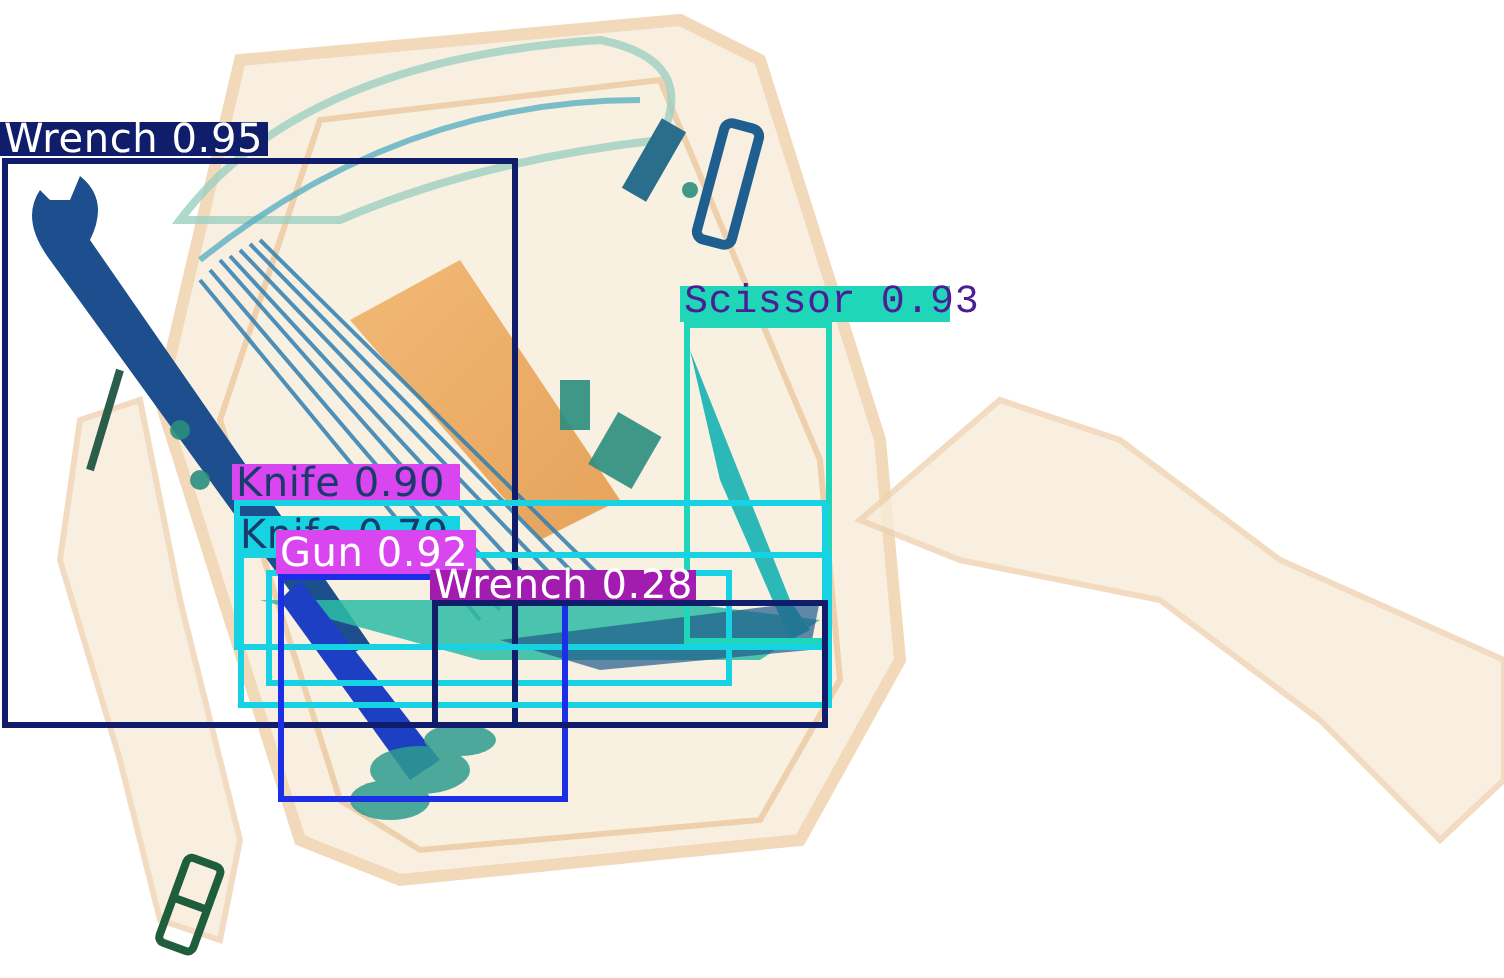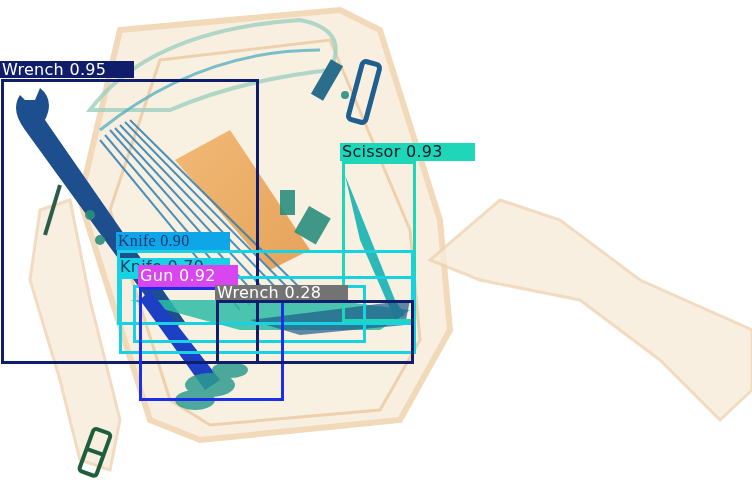--- a/index.html
+++ b/index.html
@@ -1,19 +1,19 @@
 <!DOCTYPE html>
 <html><head>
 <meta charset="utf-8">
 <style>
   html, body { margin:0; padding:0; background:#ffffff; }
   body { width:752px; height:489px; position:relative; overflow:hidden; font-family:"DejaVu Sans", sans-serif; }
   #scene { position:absolute; left:0; top:0; width:752px; height:489px; }
   .box { position:absolute; box-sizing:border-box; border-style:solid; border-width:3px; }
-  .lbl { position:absolute; font-size:16px; line-height:17px; padding:0 2px; white-space:nowrap; letter-spacing:0.3px; }
+  .lbl { position:absolute; font-size:20px; line-height:17px; padding:0 2px; white-space:nowrap; letter-spacing:0.3px; }
 </style>
 </head>
 <body>
 
 <div id="scene">
   <svg width="752" height="489" viewBox="0 0 752 489" style="position:absolute;left:0;top:0">
     <defs>
       <linearGradient id="og" x1="0" y1="0" x2="1" y2="1">
         <stop offset="0" stop-color="#f0b36a"></stop>
         <stop offset="1" stop-color="#e49a4c"></stop>
@@ -76,19 +76,19 @@
 
   <div id="overlays">
       <div class="box" style="left: 133px; top: 285px; width: 233px; height: 58px; border-color: rgb(22, 210, 226);"></div>
       <div class="box" style="left: 1px; top: 79px; width: 258px; height: 285px; border-color: rgb(15, 29, 107);"></div>
       <div class="box" style="left: 342px; top: 161px; width: 74px; height: 161px; border-color: rgb(31, 214, 184);"></div>
       <div class="box" style="left: 117px; top: 250px; width: 297px; height: 75px; border-color: rgb(22, 210, 226);"></div>
       <div class="box" style="left: 119px; top: 276px; width: 297px; height: 78px; border-color: rgb(22, 210, 226);"></div>
       <div class="box" style="left: 139px; top: 287px; width: 145px; height: 114px; border-color: rgb(26, 47, 230);"></div>
       <div class="box" style="left: 216px; top: 300px; width: 198px; height: 64px; border-color: rgb(15, 29, 107);"></div>
       <div class="lbl" style="left: 0px; top: 61px; width: 130px; height: 17px; background: rgb(15, 29, 107); color: rgb(255, 255, 255); line-height: 17px;">Wrench 0.95</div>
-      <div class="lbl" style="left: 340px; top: 143px; width: 131px; height: 18px; background: rgb(31, 214, 184); color: #0f172a; line-height: 18px;">Scissor 0.93</div>
-      <div class="lbl" style="left: 116px; top: 232px; width: 110px; height: 18px; background: #0ea5e9; color: rgb(23, 59, 107); line-height: 18px; font-family: Liberation Serif, serif;">Knife 0.90</div>
+      <div class="lbl" style="left: 340px; top: 143px; width: 131px; height: 18px; background: rgb(31, 214, 184); color: #4c1d95; line-height: 18px; font-family: Liberation Mono, monospace;">Scissor 0.93</div>
+      <div class="lbl" style="left: 116px; top: 232px; width: 110px; height: 18px; background: #d946ef; color: rgb(23, 59, 107); line-height: 18px;">Knife 0.90</div>
       <div class="lbl" style="left: 118px; top: 258px; width: 108px; height: 18px; background: rgb(22, 210, 226); color: rgb(23, 59, 107); line-height: 18px;">Knife 0.79</div>
       <div class="lbl" style="left: 138px; top: 265px; width: 96px; height: 22px; background: #d946ef; color: rgb(255, 255, 255); line-height: 22px;">Gun 0.92</div>
-      <div class="lbl" style="left: 215px; top: 285px; width: 129px; height: 15px; background: #737373; color: rgb(255, 255, 255); line-height: 15px;">Wrench 0.28</div>
+      <div class="lbl" style="left: 215px; top: 285px; width: 129px; height: 15px; background: #a21caf; color: rgb(255, 255, 255); line-height: 15px;">Wrench 0.28</div>
     </div>
 </div>
 
 </body></html>

